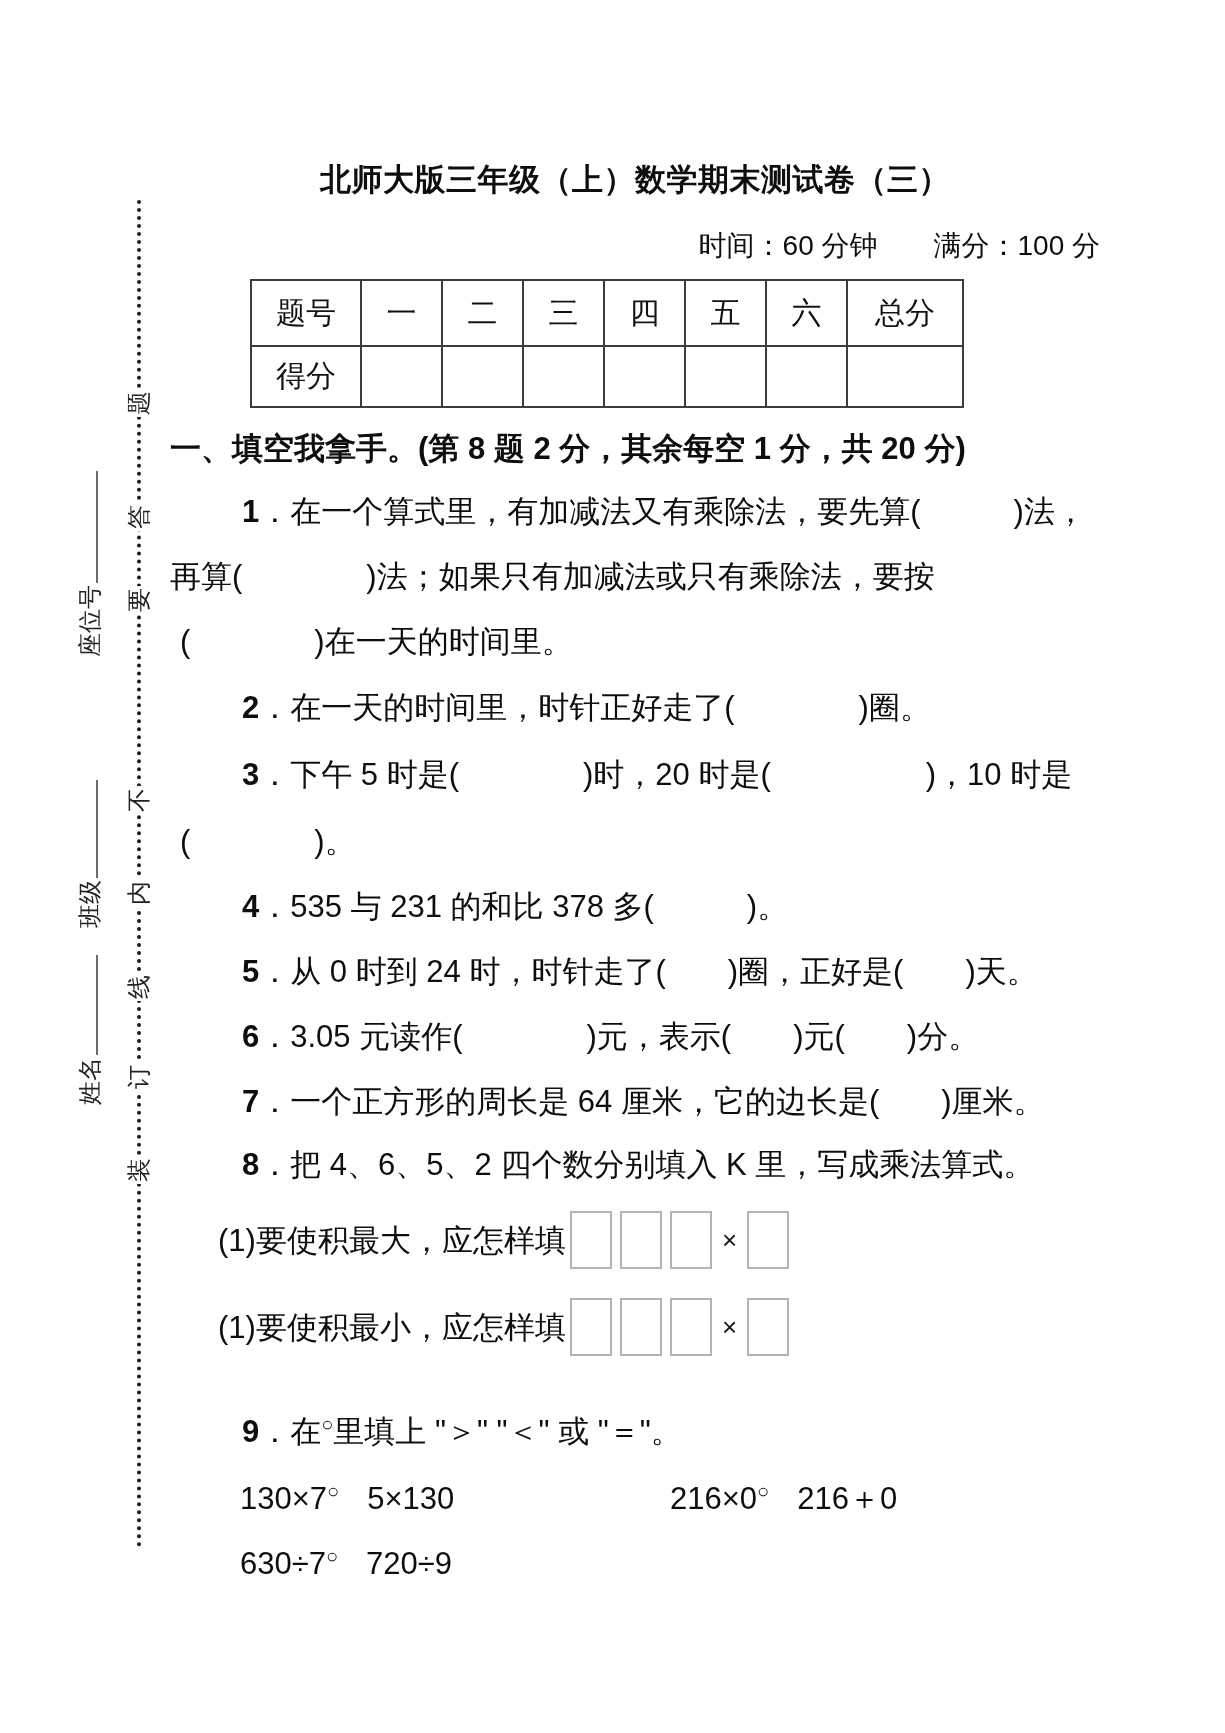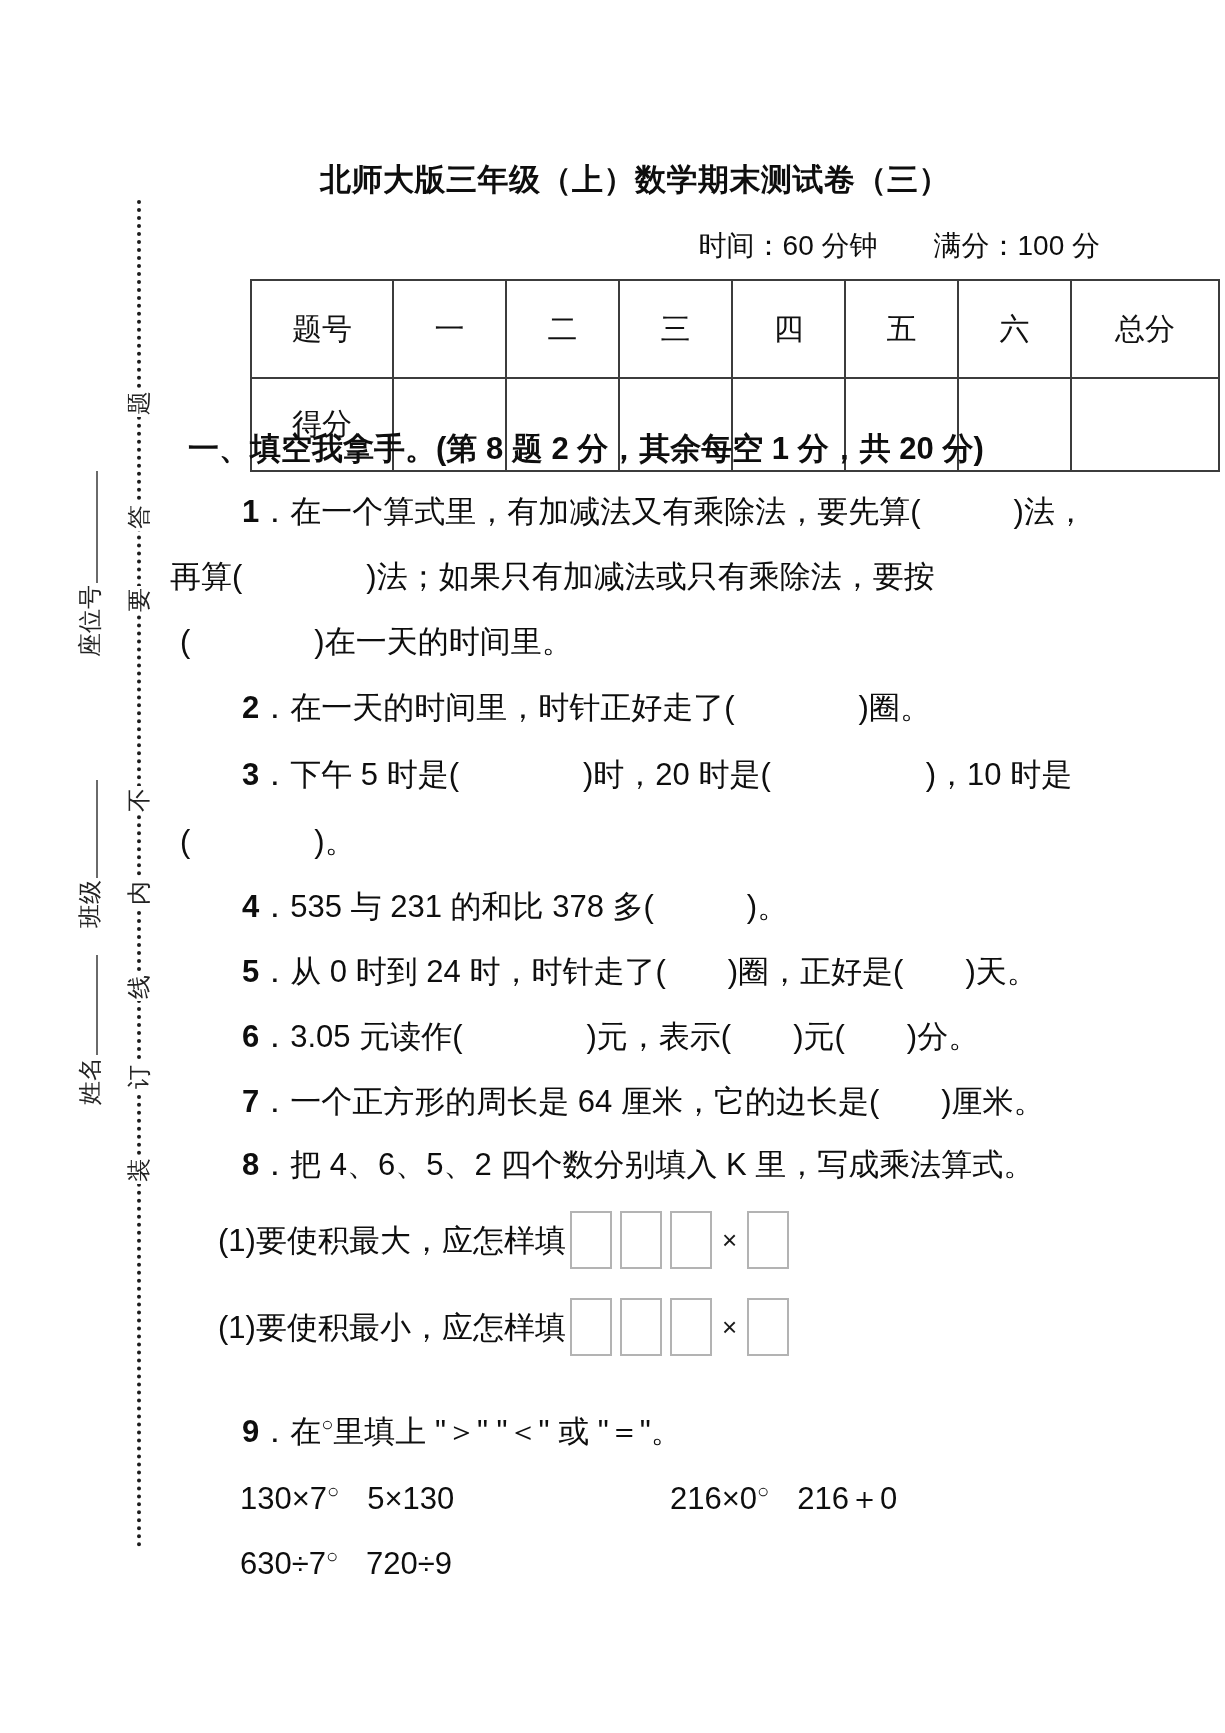--- a/index.html
+++ b/index.html
@@ -24,21 +24,21 @@
     font-size:31px;font-weight:bold;line-height:40px;letter-spacing:0.5px;
   }
   .exam-subtitle{
     position:absolute;left:170px;top:226px;width:930px;text-align:right;
     font-size:28px;line-height:40px;
   }
   
   .score-table{position:absolute;left:250px;top:279px;border-collapse:collapse;}
   .score-table td{
     border:2px solid #3c3c3c;text-align:center;vertical-align:middle;
-    font-size:30px;color:#111;padding:16px;
+    font-size:30px;color:#111;padding:0;
   }
   .score-table tr.r1 td{height:64px;}
   .score-table tr.r2 td{height:59px;}
   
   .tline{position:absolute;font-size:31px;line-height:40px;white-space:nowrap;color:#0e0e0e;}
   .tline b,.qnum{font-weight:bold;}
   .sec-heading{font-weight:bold;}
   .sup-circle{font-size:20px;vertical-align:11px;}
   .gap{display:inline-block;width:28px;}
   
@@ -96,21 +96,21 @@
       <td></td>
       <td></td>
       <td></td>
       <td></td>
       <td></td>
       <td></td>
     </tr>
   </tbody>
     </table>
 
-  <div class="tline sec-heading" style="left:188px;top:429px">一、填空我拿手。(第 8 题 2 分，其余每空 1 分，共 20 分)</div>
+  <div class="tline sec-heading" style="left:170px;top:429px">一、填空我拿手。(第 8 题 2 分，其余每空 1 分，共 20 分)</div>
 
   <div class="tline" style="left:242px;top:492px"><span class="qnum">1</span><span>．在一个算式里，有加减法又有乘除法，要先算(　　　)法，</span></div>
   <div class="tline" style="left:170px;top:557px">再算(　　　　)法；如果只有加减法或只有乘除法，要按</div>
   <div class="tline" style="left:180px;top:622px">(　　　　)在一天的时间里。</div>
 
   <div class="tline" style="left:242px;top:688px"><span class="qnum">2</span><span>．在一天的时间里，时针正好走了(　　　　)圈。</span></div>
 
   <div class="tline" style="left:242px;top:755px"><span class="qnum">3</span><span>．下午 5 时是(　　　　)时，20 时是(　　　　　)，10 时是</span></div>
   <div class="tline" style="left:180px;top:822px">(　　　　)。</div>
 

